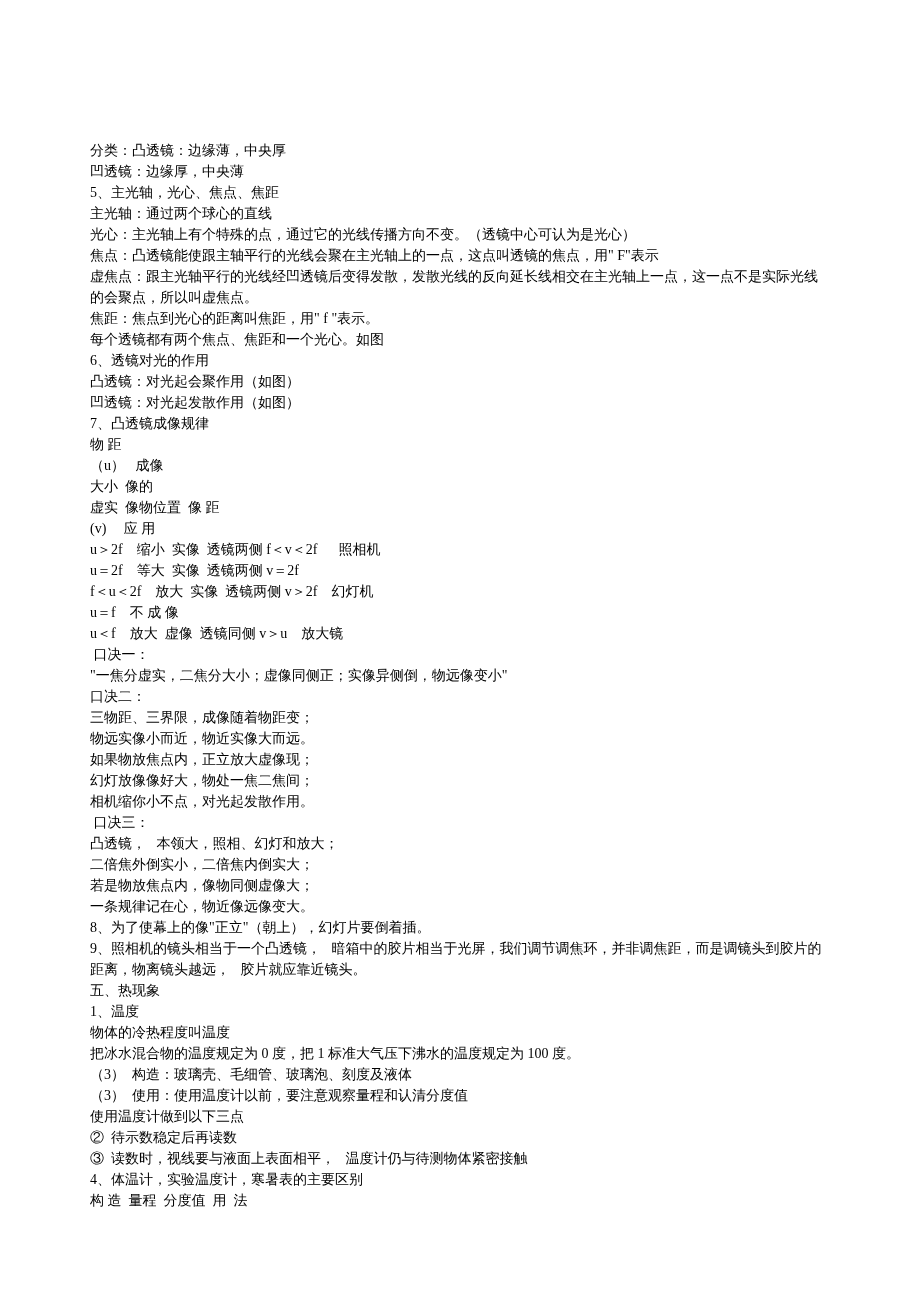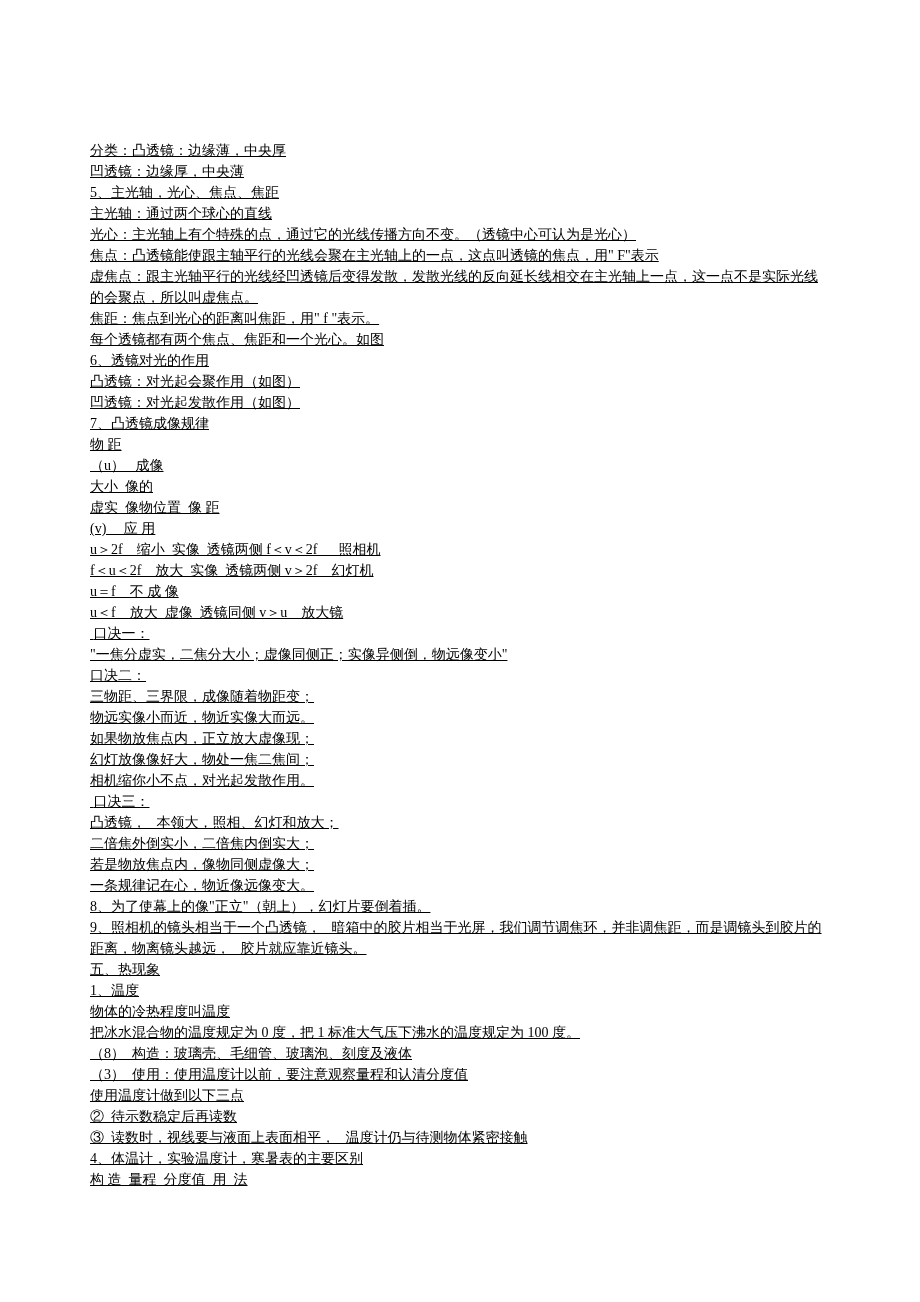--- a/index.html
+++ b/index.html
@@ -12,21 +12,20 @@
     line-height: 1.5;
   }
   .page {
     width: 920px;
     min-height: 1302px;
     padding: 140px 90px 100px 90px;
     box-sizing: border-box;
   }
   .line {
     white-space: pre-wrap;
-    text-decoration: underline;
   }
 </style>
 </head>
 <body>
 
 <div class="page">
   <div id="content">
       <div class="line">分类：凸透镜：边缘薄，中央厚</div>
       <div class="line">凹透镜：边缘厚，中央薄</div>
       <div class="line">5、主光轴，光心、焦点、焦距</div>
@@ -39,20 +38,21 @@
       <div class="line">6、透镜对光的作用</div>
       <div class="line">凸透镜：对光起会聚作用（如图）</div>
       <div class="line">凹透镜：对光起发散作用（如图）</div>
       <div class="line">7、凸透镜成像规律</div>
       <div class="line">物 距</div>
       <div class="line">（u）   成像</div>
       <div class="line">大小  像的</div>
       <div class="line">虚实  像物位置  像 距</div>
       <div class="line">(v)     应 用</div>
       <div class="line">u＞2f    缩小  实像  透镜两侧 f＜v＜2f      照相机</div>
+      <div class="line">u＝2f    等大  实像  透镜两侧 v＝2f</div>
       <div class="line">f＜u＜2f    放大  实像  透镜两侧 v＞2f    幻灯机</div>
       <div class="line">u＝f    不 成 像</div>
       <div class="line">u＜f    放大  虚像  透镜同侧 v＞u    放大镜</div>
       <div class="line"> 口决一：</div>
       <div class="line">"一焦分虚实，二焦分大小；虚像同侧正；实像异侧倒，物远像变小"</div>
       <div class="line">口决二：</div>
       <div class="line">三物距、三界限，成像随着物距变；</div>
       <div class="line">物远实像小而近，物近实像大而远。</div>
       <div class="line">如果物放焦点内，正立放大虚像现；</div>
       <div class="line">幻灯放像像好大，物处一焦二焦间；</div>
@@ -61,21 +61,21 @@
       <div class="line">凸透镜，   本领大，照相、幻灯和放大；</div>
       <div class="line">二倍焦外倒实小，二倍焦内倒实大；</div>
       <div class="line">若是物放焦点内，像物同侧虚像大；</div>
       <div class="line">一条规律记在心，物近像远像变大。</div>
       <div class="line">8、为了使幕上的像"正立"（朝上），幻灯片要倒着插。</div>
       <div class="line">9、照相机的镜头相当于一个凸透镜，   暗箱中的胶片相当于光屏，我们调节调焦环，并非调焦距，而是调镜头到胶片的距离，物离镜头越远，   胶片就应靠近镜头。</div>
       <div class="line">五、热现象</div>
       <div class="line">1、温度</div>
       <div class="line">物体的冷热程度叫温度</div>
       <div class="line">把冰水混合物的温度规定为 0 度，把 1 标准大气压下沸水的温度规定为 100 度。</div>
-      <div class="line">（8）  构造：玻璃壳、毛细管、玻璃泡、刻度及液体</div>
+      <div class="line">（3）  构造：玻璃壳、毛细管、玻璃泡、刻度及液体</div>
       <div class="line">（3）  使用：使用温度计以前，要注意观察量程和认清分度值</div>
       <div class="line">使用温度计做到以下三点</div>
       <div class="line">②  待示数稳定后再读数</div>
       <div class="line">③  读数时，视线要与液面上表面相平，   温度计仍与待测物体紧密接触</div>
       <div class="line">4、体温计，实验温度计，寒暑表的主要区别</div>
       <div class="line">构 造  量程  分度值  用  法</div>
     </div>
 </div>
 
 </body></html>

